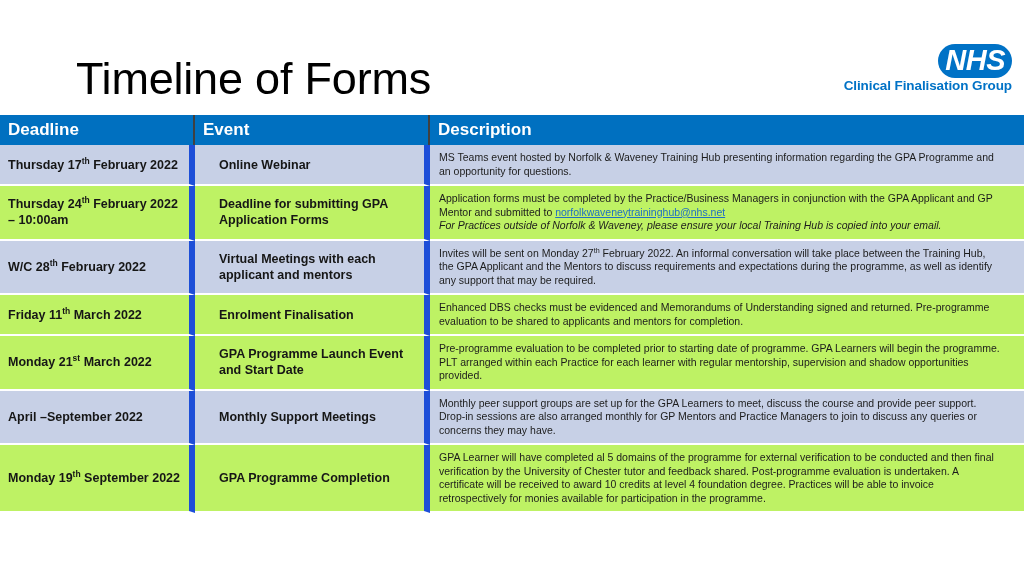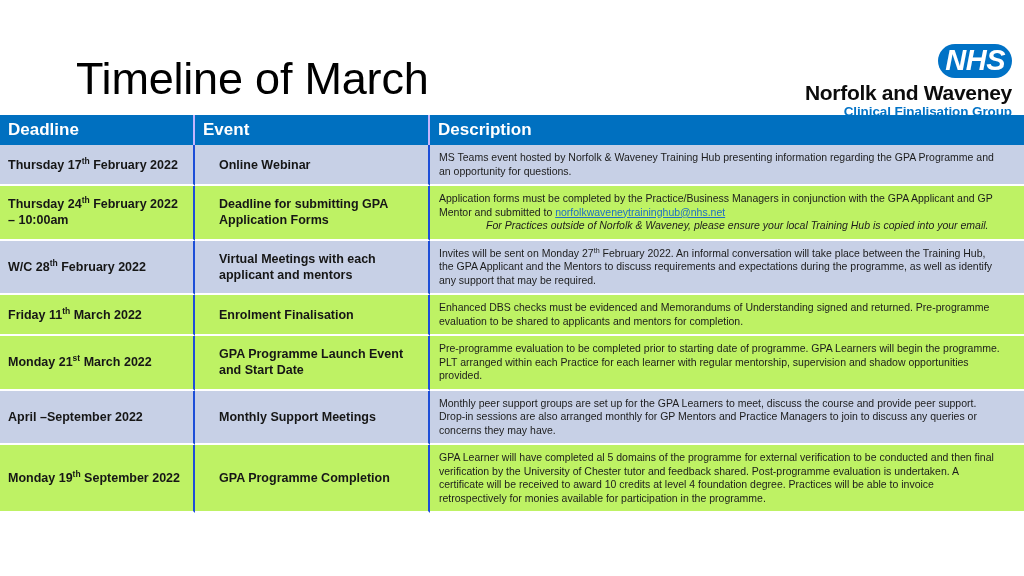--- a/index.html
+++ b/index.html
@@ -89,28 +89,28 @@
 
   .tbl th {
     background: #0070c0;
     color: #ffffff;
     font-size: 17px;
     font-weight: bold;
     text-align: left;
     padding: 4px 8px 5px 8px;
     height: 30px;
     vertical-align: middle;
-    border-right: 2px solid #c4b5fd;
+    border-right: 2px solid #404040;
     letter-spacing: 0px;
   }
   .tbl th:last-child { border-right: none; }
 
   .tbl td {
     vertical-align: middle;
-    border-right: 2px solid #1d4ed8;
+    border-right: 6px solid #1d4ed8;
     border-bottom: 2px solid #ffffff;
     padding: 6px 8px;
   }
   .tbl td:last-child { border-right: none; }
 
   tr.band-a td { background: #c7d0e6; }
   tr.band-b td { background: #bef264; }
 
   td.deadline, td.event {
     font-size: 12.5px;
@@ -125,32 +125,31 @@
     color: #1c1c1c;
     line-height: 13.5px;
     padding-left: 9px;
     padding-right: 24px;
   }
   sup { font-size: 0.68em; vertical-align: super; line-height: 0; }
   .mail {
     color: #1f6fc4;
     text-decoration: underline;
   }
-  .ital { font-style: italic; margin-left: 47px; }
+  .ital { font-style: italic; }
 </style>
 </head>
 <body>
 
 <div class="slide">
 
-  <div class="slide-title">Timeline of March</div>
+  <div class="slide-title">Timeline of Forms</div>
 
   <div class="logo">
     <span class="logo-nhs">NHS</span>
-    <span class="logo-org">Norfolk and Waveney</span>
     <span class="logo-sub">Clinical Finalisation Group</span>
   </div>
 
   <table class="tbl">
     <colgroup>
       <col class="c-deadline">
         <col class="c-event">
         <col class="c-desc">
     </colgroup>
     <thead>

